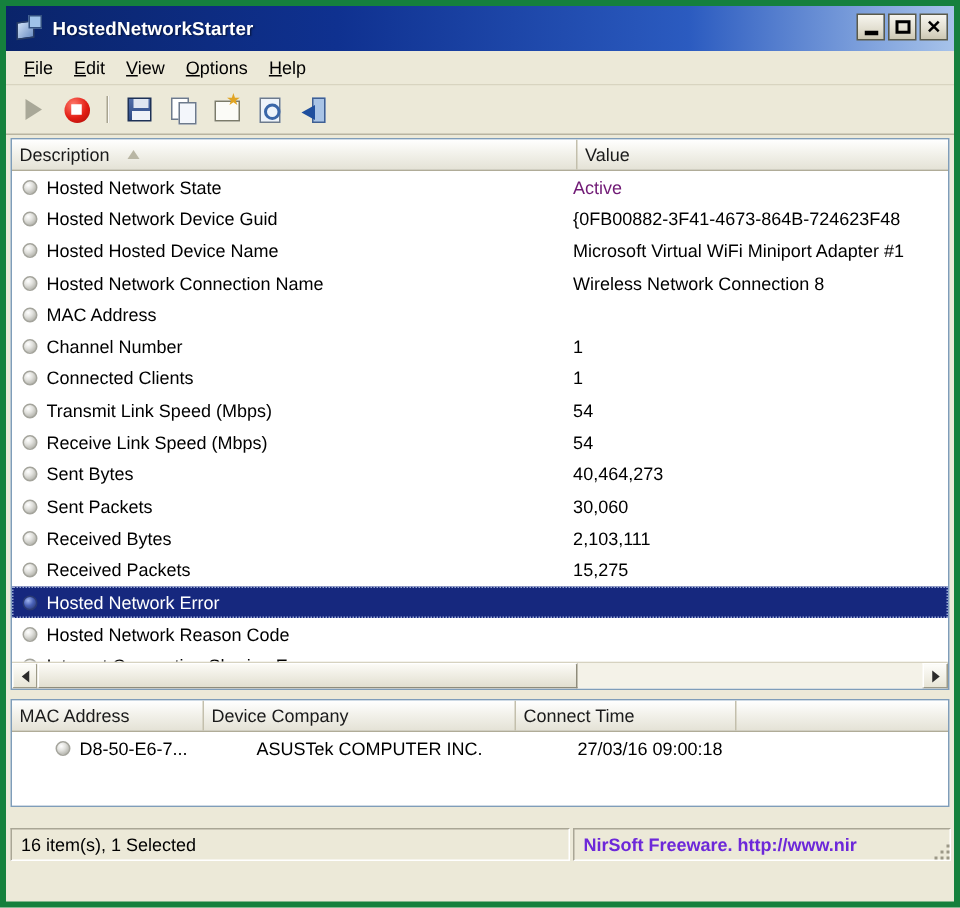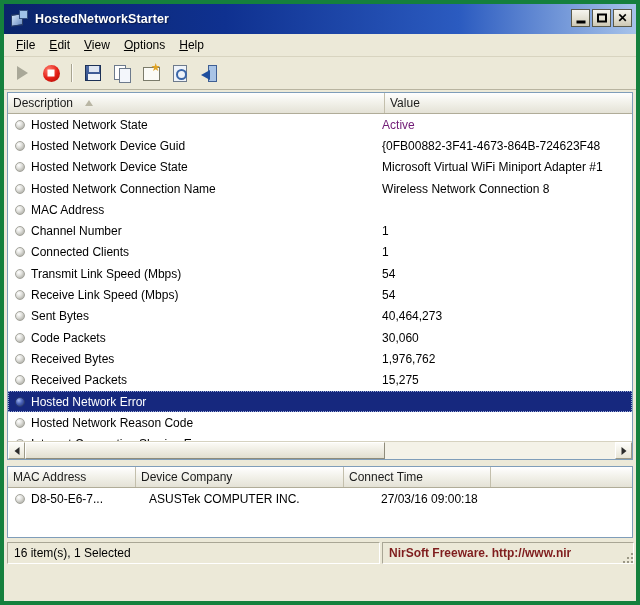--- a/index.html
+++ b/index.html
@@ -403,30 +403,31 @@
     display: flex;
     flex-direction: column;
   }
   #client-list .lv-body { }
   .cl-row {
     height: 21px;
     display: flex;
     align-items: center;
     white-space: nowrap;
     cursor: default;
+    padding-left: 22px;
   }
   .cl-c0 { width: 112px; overflow: hidden; }
   .cl-c1 { width: 208px; padding-left: 6px; overflow: hidden; }
-  .cl-c2 { width: 147px; padding-left: 6px; overflow: hidden; margin-left: 18px; }
+  .cl-c2 { width: 147px; padding-left: 6px; overflow: hidden; }
 
   
   #statusbar {
     height: 22px;
     flex: none;
-    margin: 4px 2px 3px 3px;
+    margin: 14px 2px 3px 3px;
     display: flex;
     align-items: stretch;
     gap: 2px;
     position: relative;
   }
   .sb-panel {
     background: #ece9d8;
     border: 1px solid #ffffff;
     border-top-color: #a9a695;
     border-left-color: #a9a695;
@@ -434,21 +435,21 @@
     display: flex;
     align-items: center;
     padding: 0 6px;
     font-size: 12px;
     overflow: hidden;
     white-space: nowrap;
   }
   #status-count { width: 373px; flex: none; }
   #status-nirsoft {
     flex: 1 1 auto;
-    color: #7f1d1d;
+    color: #6d28d9;
     font-weight: bold;
     padding-right: 12px;
   }
   #grip {
     position: absolute;
     right: 1px; bottom: 1px;
     width: 14px; height: 14px;
     pointer-events: none;
   }
   #grip i {
@@ -529,21 +530,21 @@
           <span class="cell-desc">Hosted Network State</span>
           <span class="cell-value green">Active</span>
         </div>
         <div class="lv-row">
           <span class="bullet"></span>
           <span class="cell-desc">Hosted Network Device Guid</span>
           <span class="cell-value">{0FB00882-3F41-4673-864B-724623F48</span>
         </div>
         <div class="lv-row">
           <span class="bullet"></span>
-          <span class="cell-desc">Hosted Network Device State</span>
+          <span class="cell-desc">Hosted Hosted Device Name</span>
           <span class="cell-value">Microsoft Virtual WiFi Miniport Adapter #1</span>
         </div>
         <div class="lv-row">
           <span class="bullet"></span>
           <span class="cell-desc">Hosted Network Connection Name</span>
           <span class="cell-value">Wireless Network Connection 8</span>
         </div>
         <div class="lv-row">
           <span class="bullet"></span>
           <span class="cell-desc">MAC Address</span>
@@ -569,27 +570,27 @@
           <span class="cell-desc">Receive Link Speed (Mbps)</span>
           <span class="cell-value">54</span>
         </div>
         <div class="lv-row">
           <span class="bullet"></span>
           <span class="cell-desc">Sent Bytes</span>
           <span class="cell-value">40,464,273</span>
         </div>
         <div class="lv-row">
           <span class="bullet"></span>
-          <span class="cell-desc">Code Packets</span>
+          <span class="cell-desc">Sent Packets</span>
           <span class="cell-value">30,060</span>
         </div>
         <div class="lv-row">
           <span class="bullet"></span>
           <span class="cell-desc">Received Bytes</span>
-          <span class="cell-value">1,976,762</span>
+          <span class="cell-value">2,103,111</span>
         </div>
         <div class="lv-row">
           <span class="bullet"></span>
           <span class="cell-desc">Received Packets</span>
           <span class="cell-value">15,275</span>
         </div>
         <div class="lv-row selected">
           <span class="bullet blue"></span>
           <span class="cell-desc">Hosted Network Error</span>
           <span class="cell-value"></span>

